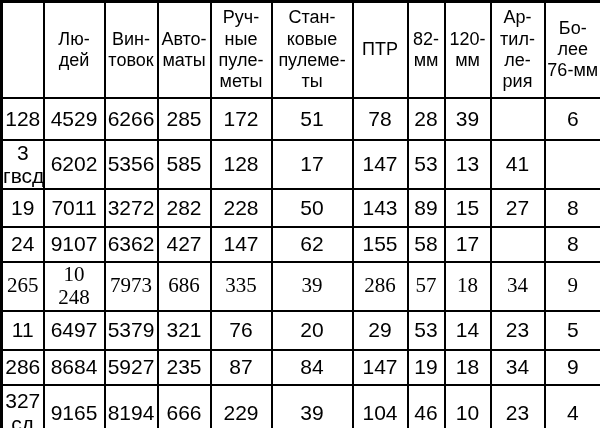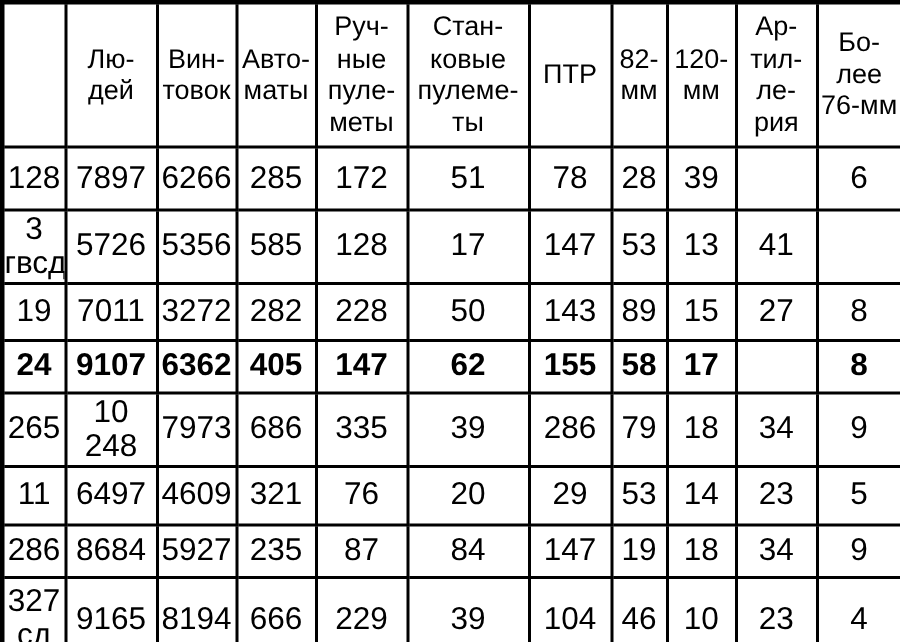--- a/index.html
+++ b/index.html
@@ -45,22 +45,22 @@
   col.c6  { width: 55px; }
   col.c7  { width: 37px; }
   col.c8  { width: 46px; }
   col.c9  { width: 54px; }
   col.c10 { width: 57px; }
   
   thead tr { height: 96px; }
   tbody tr:nth-child(1) { height: 42px; }
   tbody tr:nth-child(2) { height: 47px; }
   tbody tr:nth-child(3) { height: 38px; }
-  tbody tr:nth-child(4) { height: 35px; font-weight: bold; }
-  tbody tr:nth-child(5) { height: 40px; }
+  tbody tr:nth-child(4) { height: 35px; }
+  tbody tr:nth-child(5) { height: 40px; font-family: Liberation Serif, serif; }
   tbody tr:nth-child(6) { height: 39px; }
   tbody tr:nth-child(7) { height: 35px; }
   tbody tr:nth-child(8) { height: 56px; }
 </style>
 </head>
 <body>
 
 <table class="strength-table">
   <colgroup>
     <col class="c0">
@@ -104,35 +104,35 @@
 рия</th>
         <th>Бо-
 лее
 76-мм</th>
       </tr>
   </thead>
   <tbody id="table-body">
 
   <tr>
         <td>128</td>
-        <td>7897</td>
+        <td>4529</td>
         <td>6266</td>
         <td>285</td>
         <td>172</td>
         <td>51</td>
         <td>78</td>
         <td>28</td>
         <td>39</td>
         <td></td>
         <td>6</td>
       </tr>
       <tr>
         <td>3
 гвсд</td>
-        <td>5726</td>
+        <td>6202</td>
         <td>5356</td>
         <td>585</td>
         <td>128</td>
         <td>17</td>
         <td>147</td>
         <td>53</td>
         <td>13</td>
         <td>41</td>
         <td></td>
       </tr>
@@ -146,47 +146,47 @@
         <td>143</td>
         <td>89</td>
         <td>15</td>
         <td>27</td>
         <td>8</td>
       </tr>
       <tr>
         <td>24</td>
         <td>9107</td>
         <td>6362</td>
-        <td>405</td>
+        <td>427</td>
         <td>147</td>
         <td>62</td>
         <td>155</td>
         <td>58</td>
         <td>17</td>
         <td></td>
         <td>8</td>
       </tr>
       <tr>
         <td>265</td>
         <td>10
 248</td>
         <td>7973</td>
         <td>686</td>
         <td>335</td>
         <td>39</td>
         <td>286</td>
-        <td>79</td>
+        <td>57</td>
         <td>18</td>
         <td>34</td>
         <td>9</td>
       </tr>
       <tr>
         <td>11</td>
         <td>6497</td>
-        <td>4609</td>
+        <td>5379</td>
         <td>321</td>
         <td>76</td>
         <td>20</td>
         <td>29</td>
         <td>53</td>
         <td>14</td>
         <td>23</td>
         <td>5</td>
       </tr>
       <tr>

